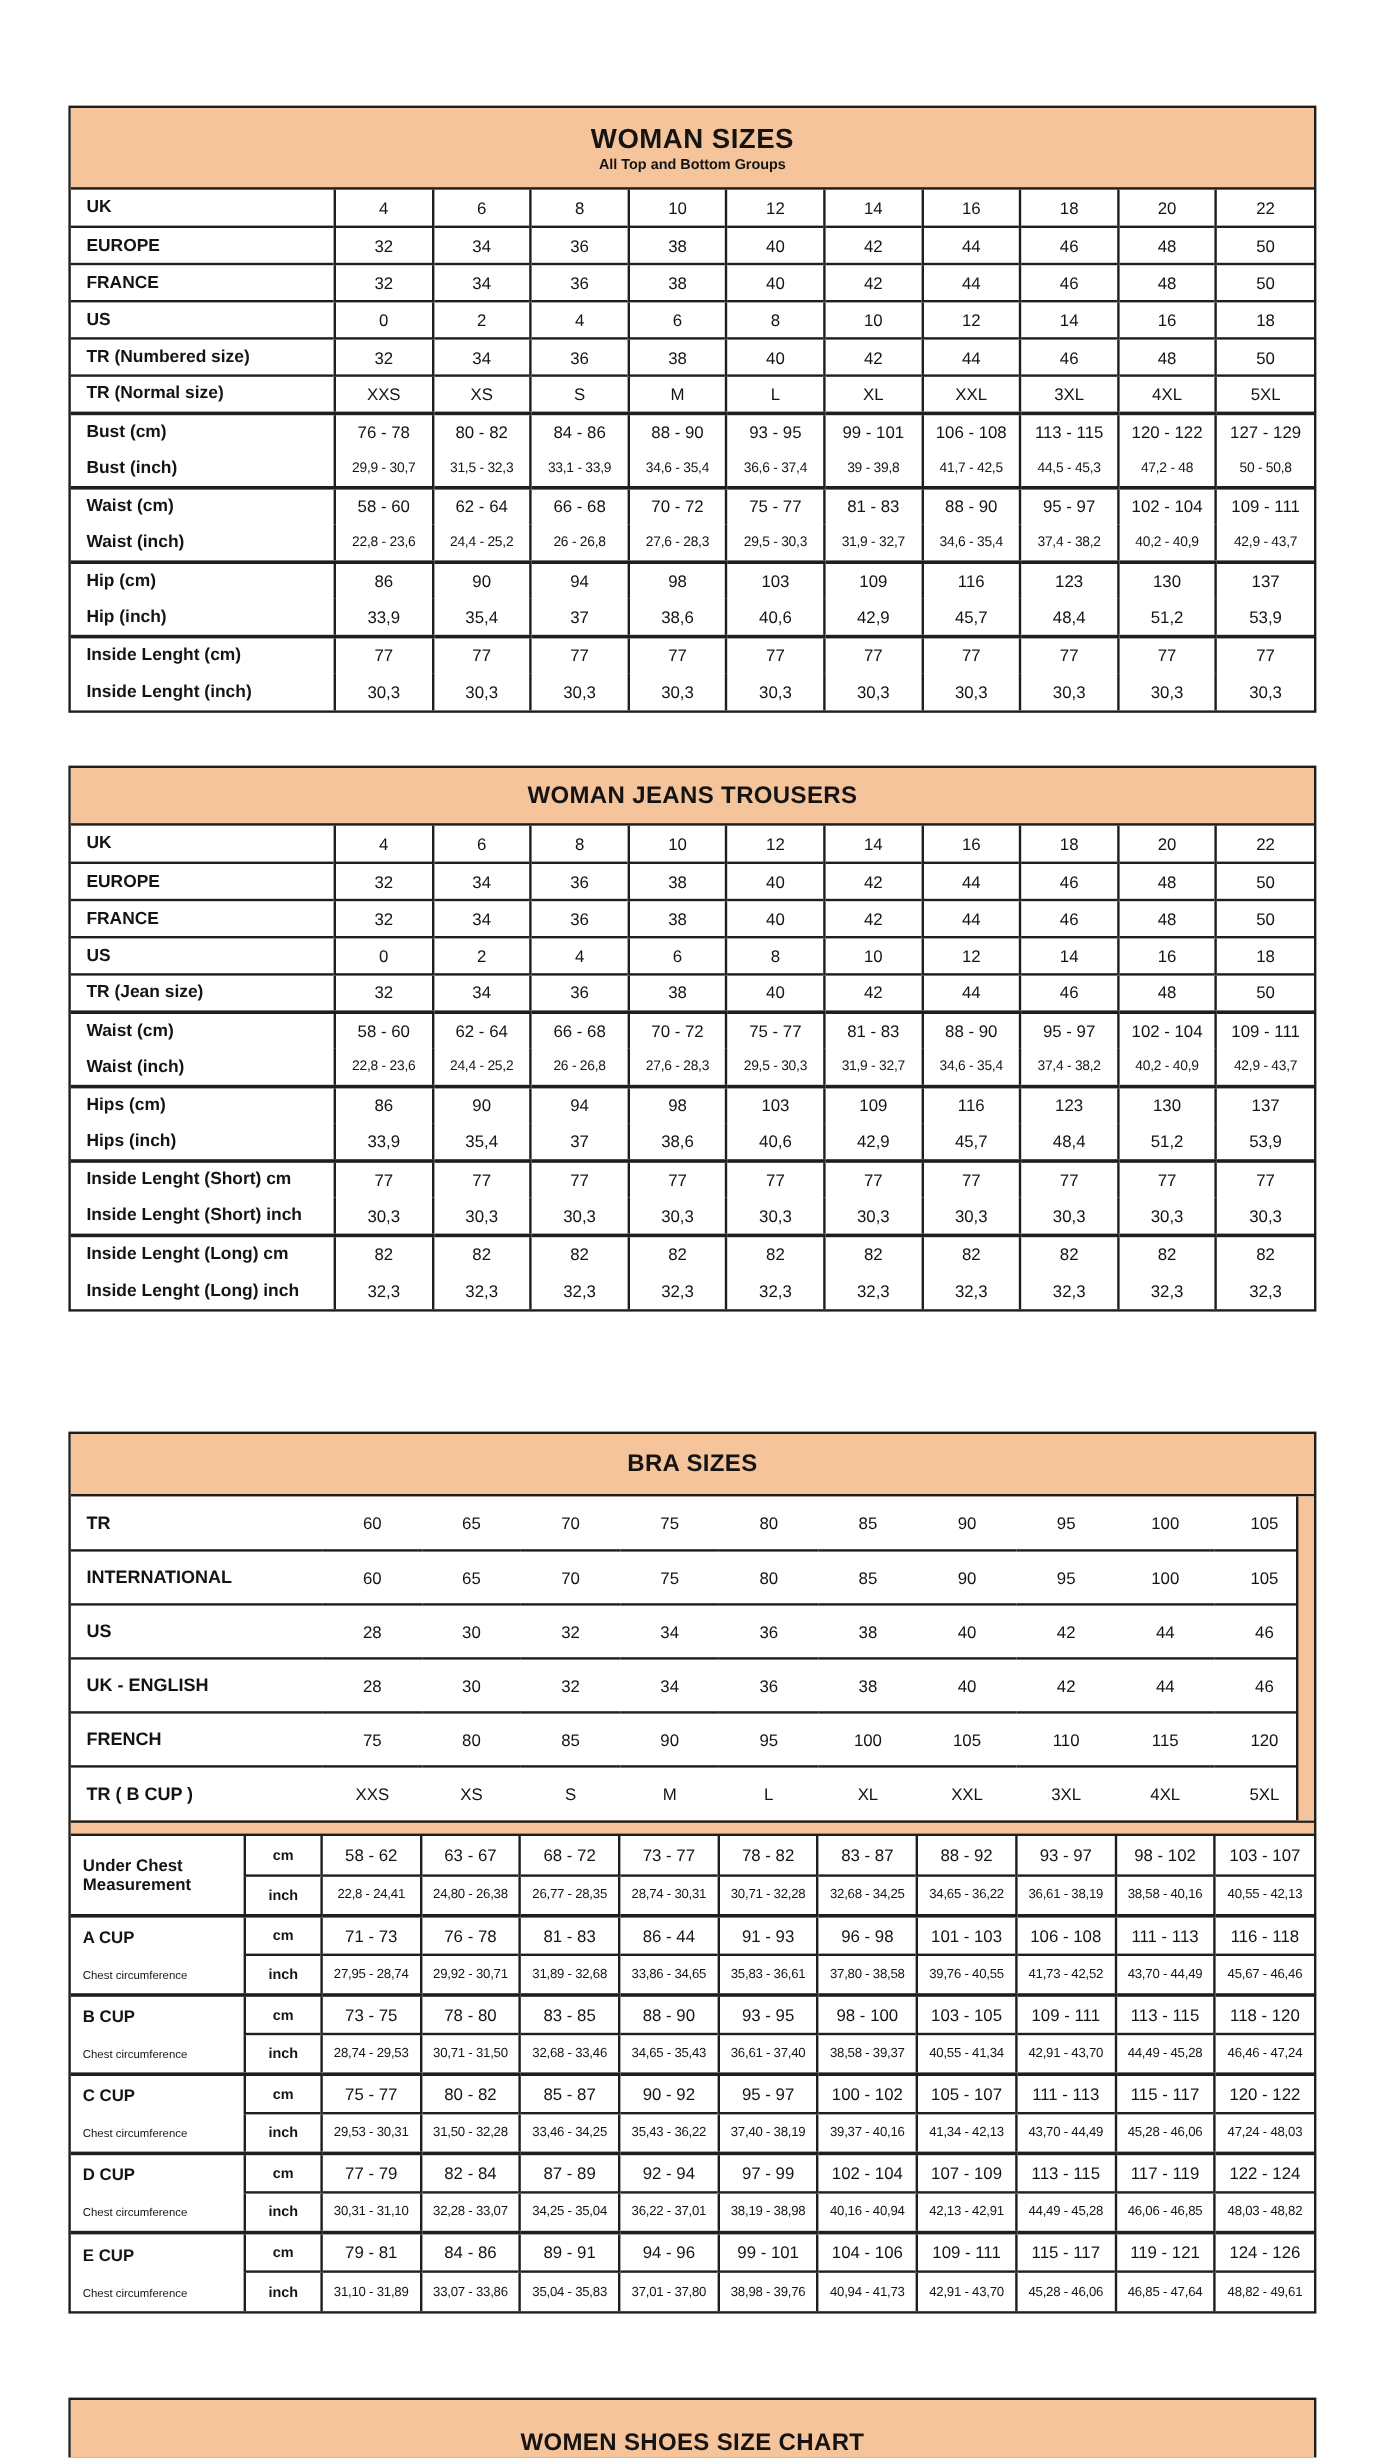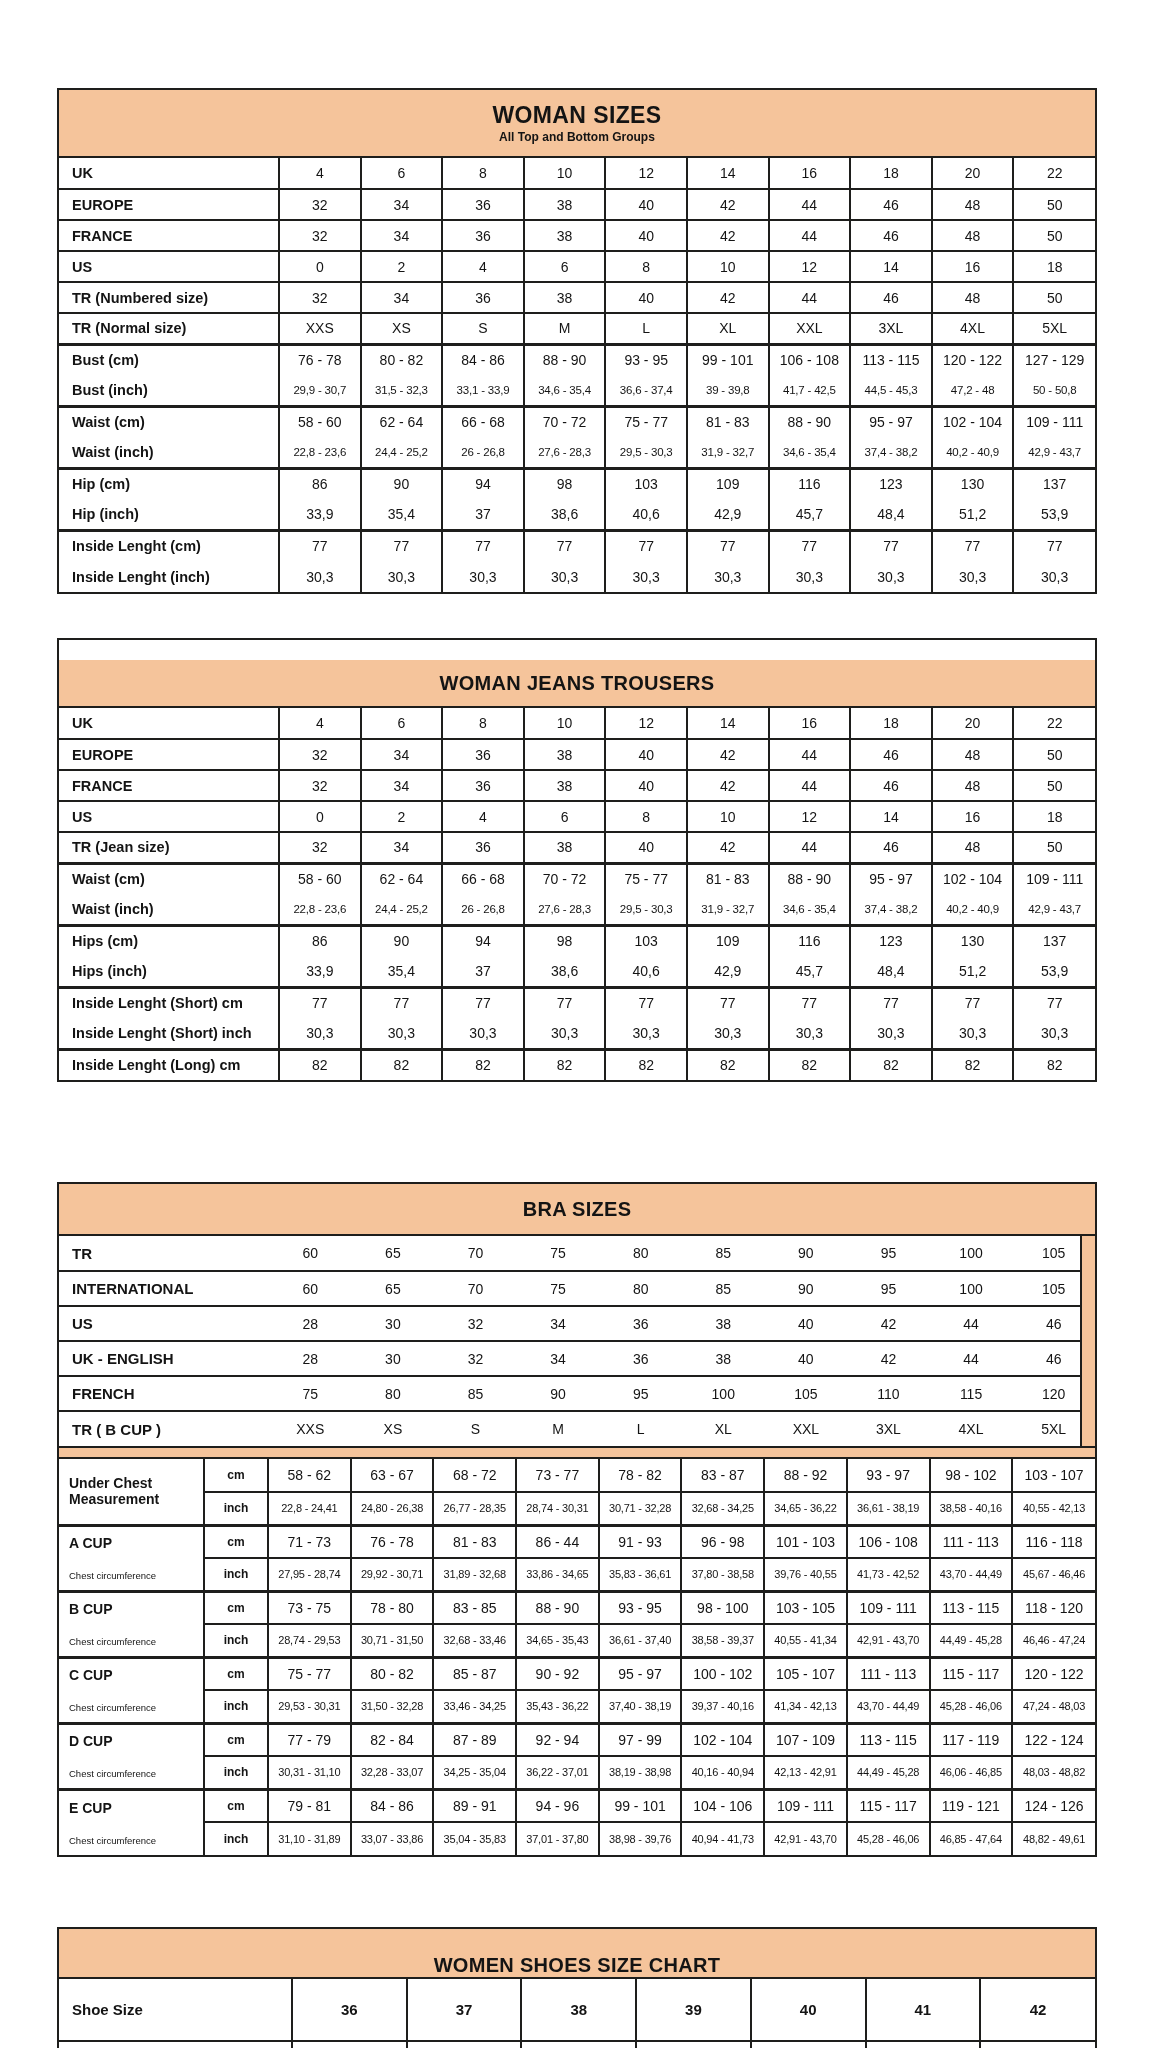--- a/index.html
+++ b/index.html
@@ -16,21 +16,21 @@
   .t-jeans { margin-top:44px; }
   .t-bra   { margin-top:100px; }
   .t-shoes { margin-top:70px; }
 
   .thead {
     background:#F5C49B; border-bottom:2.5px solid #1e1e1c;
     display:flex; flex-direction:column; justify-content:center; align-items:center;
     text-align:center;
   }
   .t-sizes .thead { height:68px; }
-  .t-jeans .thead { height:48px;margin-top:20px; }
+  .t-jeans .thead { height:48px; }
   .t-bra   .thead { height:52px; }
   .t-shoes .thead { height:50px;justify-content:flex-end; }
   .title-lg { font-size:23px; font-weight:bold; letter-spacing:.4px; }
   .subtitle { font-size:12px; font-weight:bold; margin-top:1px; }
   .title-md { font-size:20px; font-weight:bold; letter-spacing:.3px; }
 
   table { border-collapse:collapse; width:100%; table-layout:fixed;border-radius:14px; }
   th,td { padding:0; vertical-align:middle; }
   .lbl { text-align:left; padding-left:13px; font-weight:bold; font-size:14.5px; }
   .val { text-align:center; font-size:14px; font-weight:normal; }
@@ -42,21 +42,21 @@
   .grid tr.cont th, .grid tr.cont td { border-top:none; }
   .grid tr.gstart th, .grid tr.gstart td { border-top:3px solid #1e1e1c; }
   tr.small .val { font-size:11.5px; letter-spacing:-0.2px; }
 
   .t-sizes tbody tr { height:31px; }
   .t-jeans tbody tr { height:31px; }
   .t-sizes .c-lbl, .t-jeans .c-lbl { width:220px; }
 
   
   .bra-top-wrap { position:relative; }
-  .t-bra-top tbody tr { height:35px; }
+  .t-bra-top tbody tr { height:45px; }
   .t-bra-top th, .t-bra-top td { border-top:2px solid #1e1e1c; }
   .t-bra-top tr:first-child th, .t-bra-top tr:first-child td { border-top:none; }
   .t-bra-top .c-lbl { width:210px; }
   .t-bra-top .lbl { font-size:15px; }
   .bra-strip {
     position:absolute; top:0; right:0; width:15px; height:100%;
     background:#F5C49B; border-left:2px solid #1e1e1c;
   }
   .bra-band {
     height:13px; background:#F5C49B;
@@ -445,20 +445,33 @@
             <td class="val">82</td>
             <td class="val">82</td>
             <td class="val">82</td>
             <td class="val">82</td>
             <td class="val">82</td>
             <td class="val">82</td>
             <td class="val">82</td>
             <td class="val">82</td>
             <td class="val">82</td>
             <td class="val">82</td>
+          </tr>
+          <tr class="cont">
+            <th class="lbl">Inside Lenght (Long) inch</th>
+            <td class="val">32,3</td>
+            <td class="val">32,3</td>
+            <td class="val">32,3</td>
+            <td class="val">32,3</td>
+            <td class="val">32,3</td>
+            <td class="val">32,3</td>
+            <td class="val">32,3</td>
+            <td class="val">32,3</td>
+            <td class="val">32,3</td>
+            <td class="val">32,3</td>
           </tr>
         </tbody>
     </table>
   </section>
 
   <section class="tbl t-bra">
     <div class="thead">
       <div class="title-md">BRA SIZES</div>
     </div>
     <div class="bra-top-wrap">

